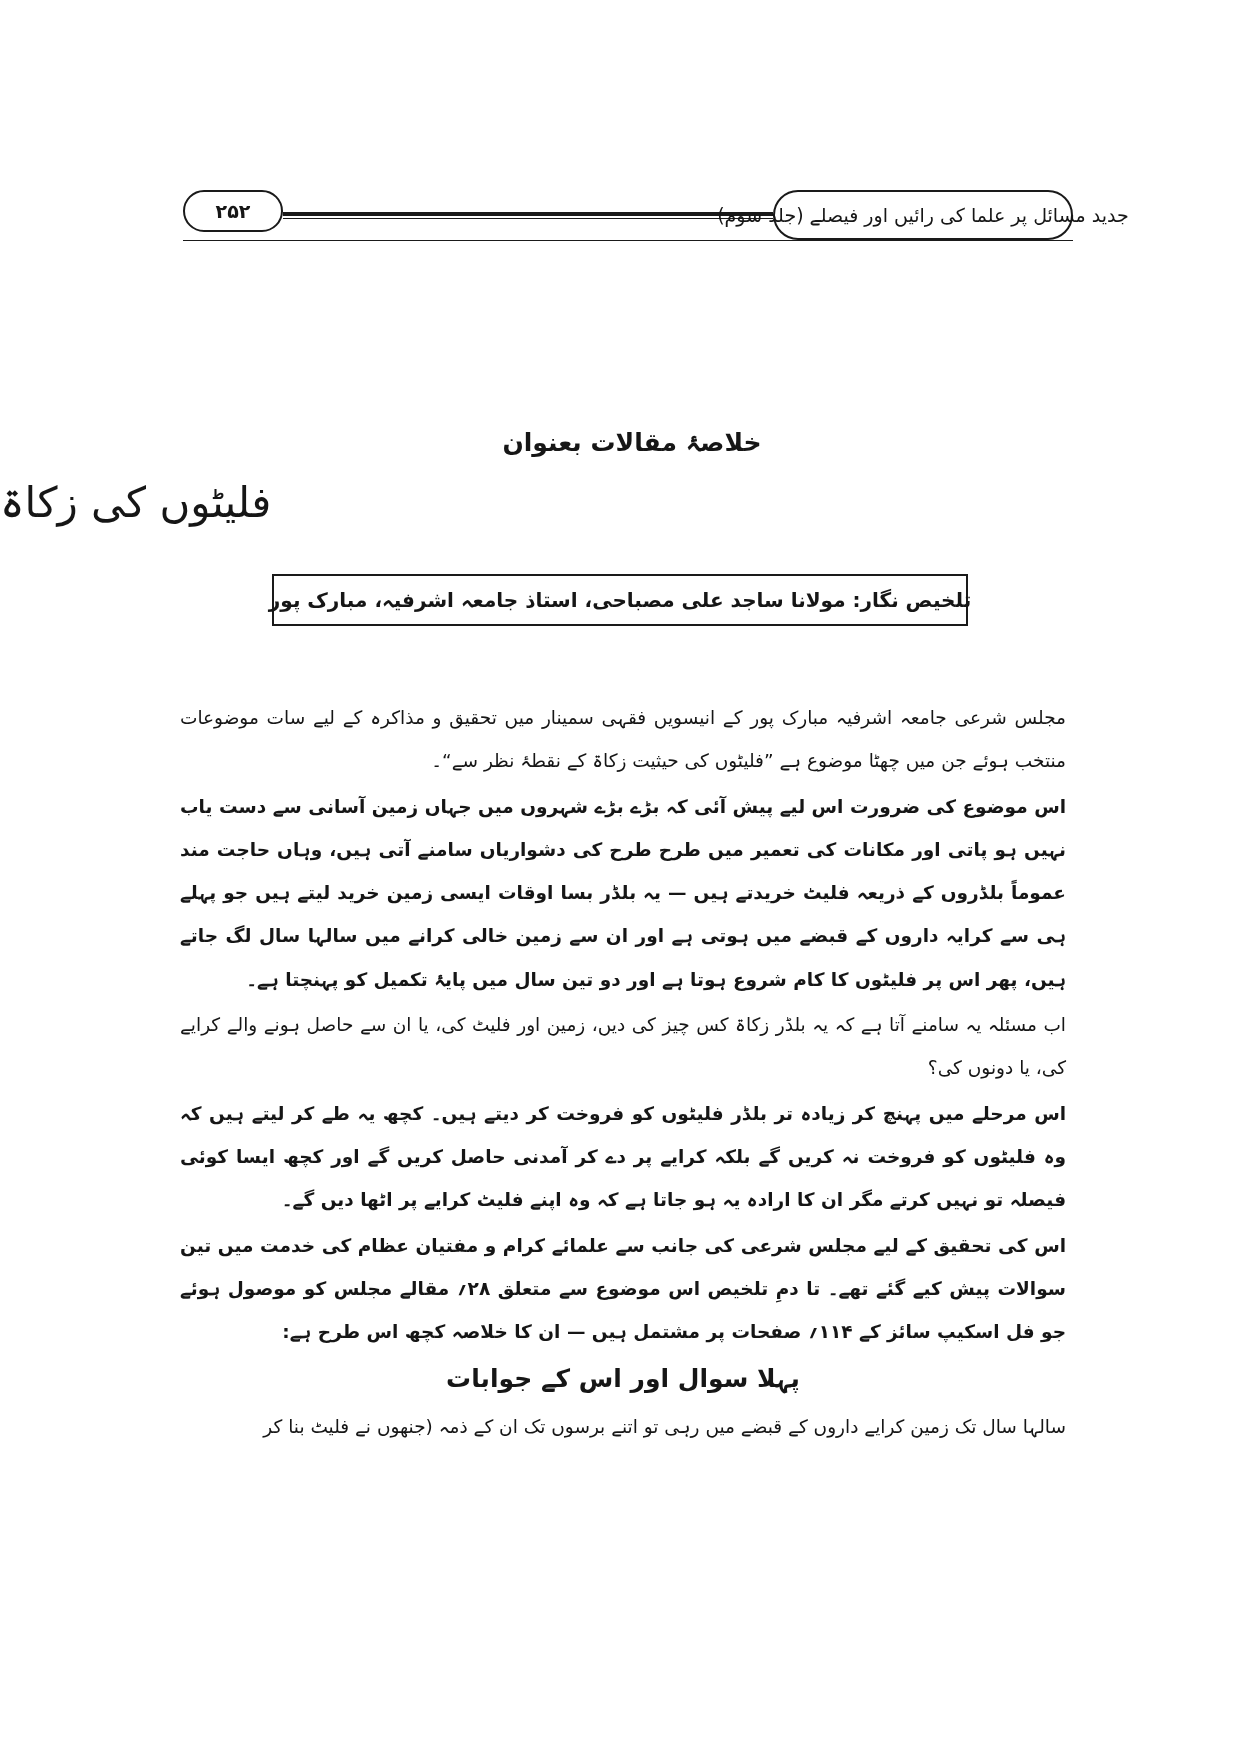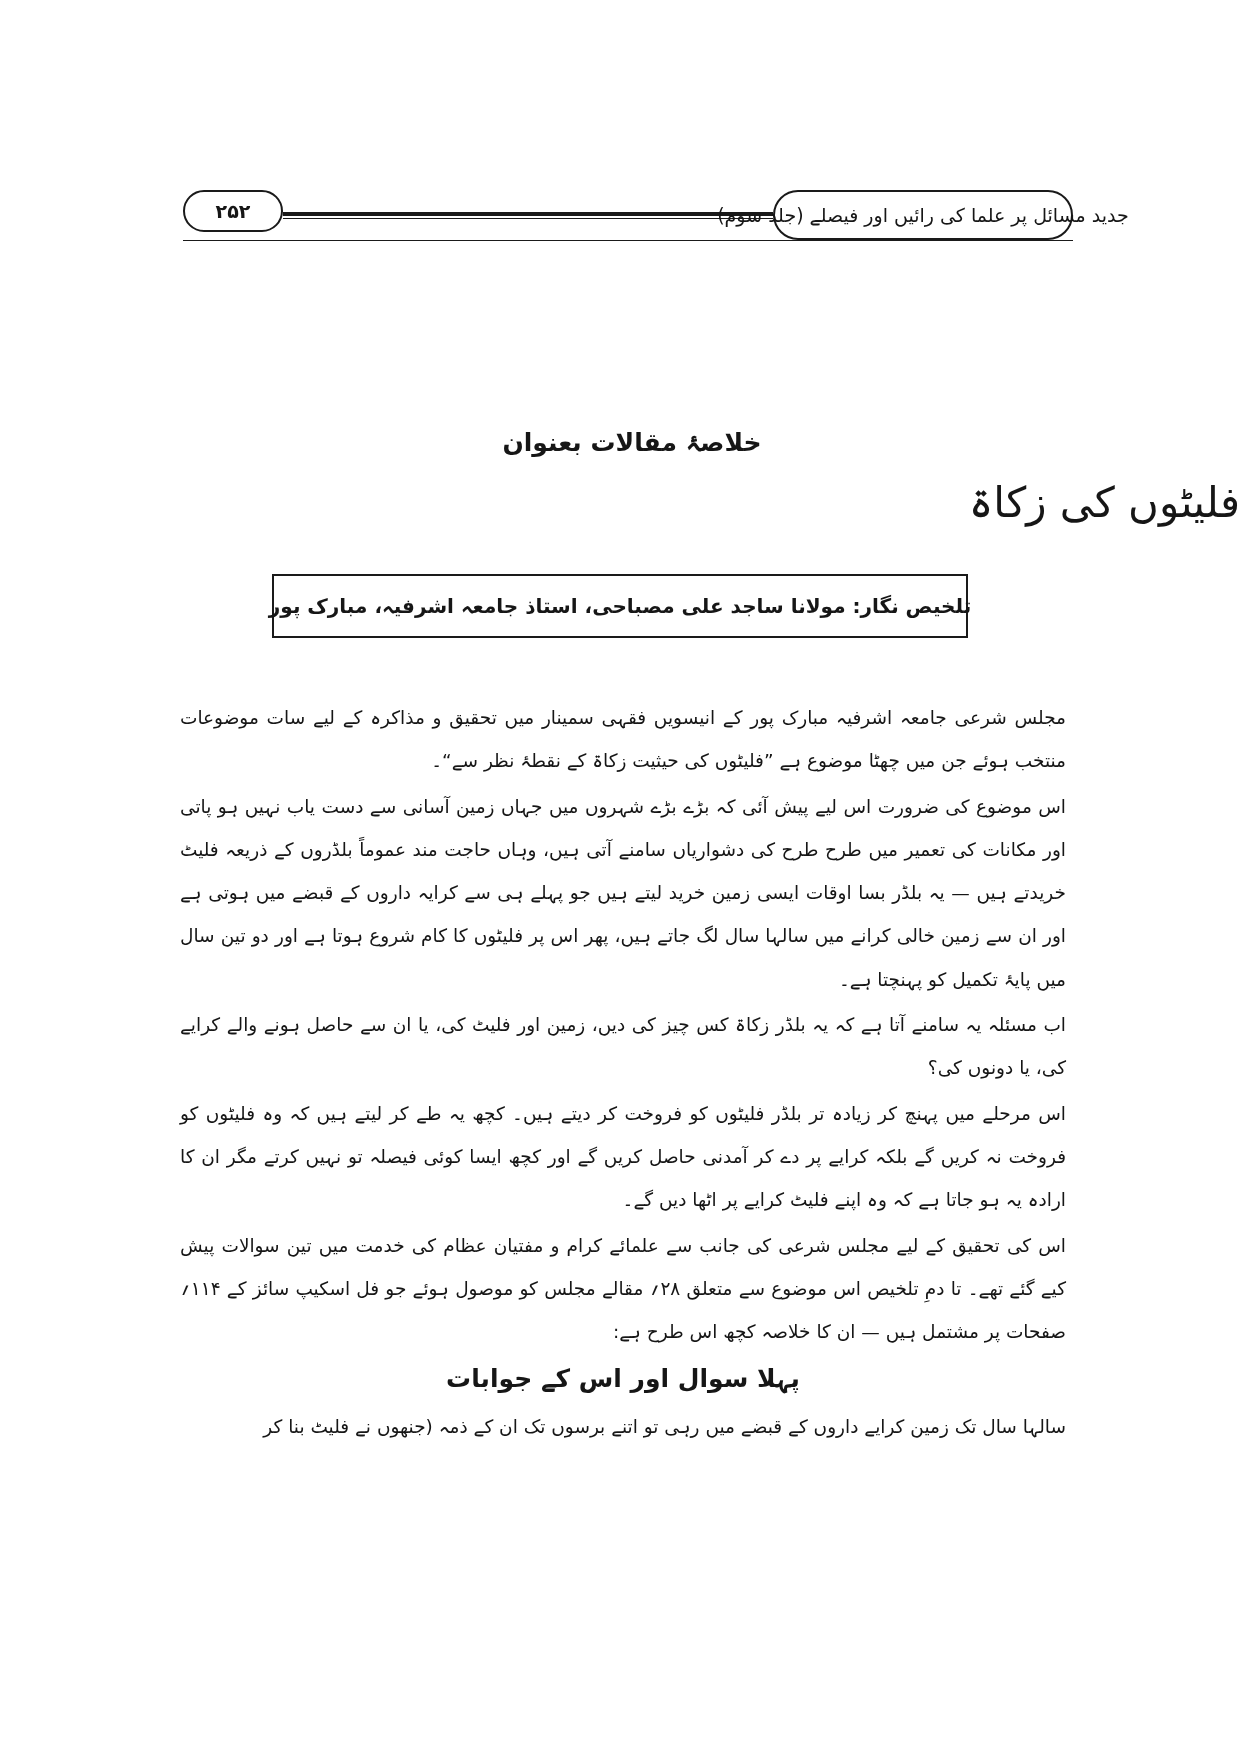--- a/index.html
+++ b/index.html
@@ -90,34 +90,33 @@
     direction: rtl;
     font-family: "DejaVu Sans", sans-serif;
     font-weight: bold;
     font-size: 25px;
     padding-left: 24px;
   }
   .main-title {
     position: absolute;
     left: 0; right: 0;
     top: 478px;
-    text-align: right;
+    text-align: left;
     direction: rtl;
     font-family: "DejaVu Sans", sans-serif;
     font-size: 42px;
-    padding-left: 48px;
   }
 
   
   .author-box {
     position: absolute;
     left: 272px;
     top: 574px;
     width: 696px;
-    height: 64px;
+    height: 52px;
     border: 2px solid #1a1a1a;
     box-sizing: border-box;
     display: flex;
     align-items: center;
     justify-content: center;
     direction: rtl;
     font-family: "DejaVu Sans", sans-serif;
     font-weight: bold;
     font-size: 20px;
     white-space: nowrap;
@@ -143,20 +142,21 @@
     font-size: 18.5px;
     line-height: 43.3px;
   }
   .para {
     margin: 2px;
     text-align: justify;
     text-align-last: right;
   }
   .para.indent {
     text-indent: 0;
+    font-weight: bold;
   }
   .section-heading {
     margin: 0;
     text-align: center;
     font-weight: bold;
     font-size: 25px;
     line-height: 48px;
   }
 </style>
 </head>

